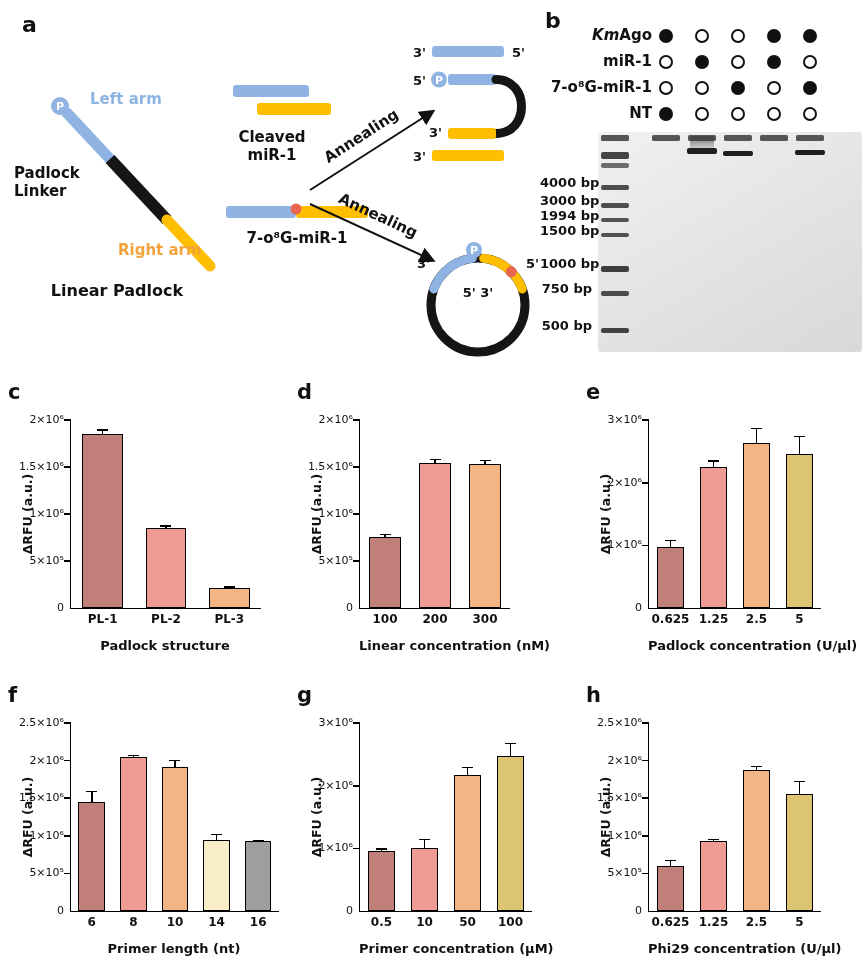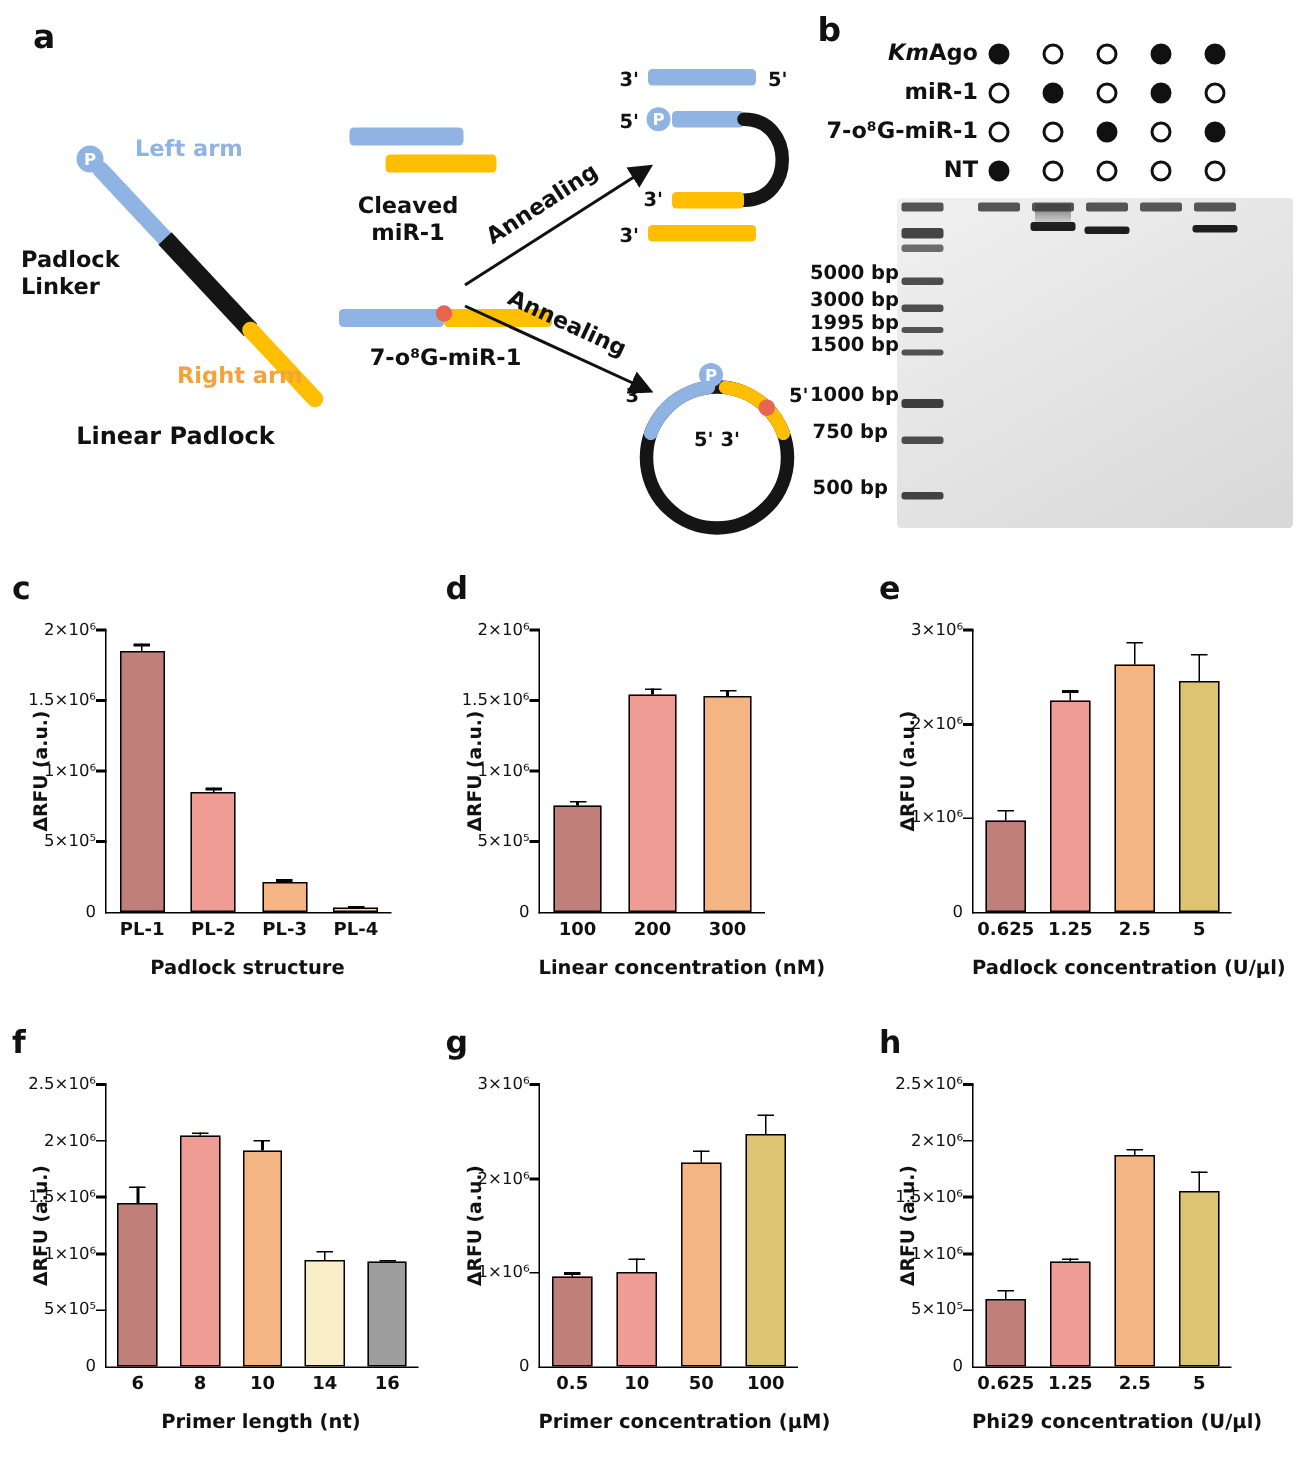--- a/index.html
+++ b/index.html
@@ -175,23 +175,23 @@
       <div class="dot" style="left: 155px; top: 81px;"></div>
       <div class="dot filled" style="left: 191px; top: 81px;"></div>
       <div class="dot" style="left: 227px; top: 81px;"></div>
       <div class="dot filled" style="left: 263px; top: 81px;"></div>
       <div class="dot-row-label" style="top: 104px;">NT</div>
       <div class="dot filled" style="left: 119px; top: 107px;"></div>
       <div class="dot" style="left: 155px; top: 107px;"></div>
       <div class="dot" style="left: 191px; top: 107px;"></div>
       <div class="dot" style="left: 227px; top: 107px;"></div>
       <div class="dot" style="left: 263px; top: 107px;"></div>
-      <div class="ladder-label" style="top: 175px;">5000 bp</div>
+      <div class="ladder-label" style="top: 175px;">4000 bp</div>
       <div class="ladder-label" style="top: 193px;">3000 bp</div>
-      <div class="ladder-label" style="top: 208px;">1995 bp</div>
+      <div class="ladder-label" style="top: 208px;">1994 bp</div>
       <div class="ladder-label" style="top: 223px;">1500 bp</div>
       <div class="ladder-label" style="top: 256px;">1000 bp</div>
       <div class="ladder-label" style="top: 281px;">750 bp</div>
       <div class="ladder-label" style="top: 318px;">500 bp</div>
     </div>
 
   <div id="charts">
       <div class="chart-cell">
         <div class="chart-letter">c</div>
         <div class="chart-ylabel">ΔRFU (a.u.)</div>
@@ -222,28 +222,20 @@
               </div>
               <div class="cat-label">PL-2</div>
             </div>
             <div class="bar-wrap">
               <div class="bar" style="height: 19.74px; background: rgb(244, 181, 133);"></div>
               <div class="ebar" style="bottom: 19.74px; height: 1.88px;">
                 <div class="ebar-line"></div>
                 <div class="ebar-cap"></div>
               </div>
               <div class="cat-label">PL-3</div>
-            </div>
-            <div class="bar-wrap">
-              <div class="bar" style="height: 2.82px; background: rgb(248, 227, 164);"></div>
-              <div class="ebar" style="bottom: 2.82px; height: 0.94px;">
-                <div class="ebar-line"></div>
-                <div class="ebar-cap"></div>
-              </div>
-              <div class="cat-label">PL-4</div>
             </div>
           </div>
         </div>
         <div class="chart-xlabel" style="width: 190px;">Padlock structure</div>
       </div>
       <div class="chart-cell">
         <div class="chart-letter">d</div>
         <div class="chart-ylabel">ΔRFU (a.u.)</div>
         <div class="plot" style="width: 150px; height: 188px;">
           <div class="ytick-label" style="top: 181px;">0</div>

